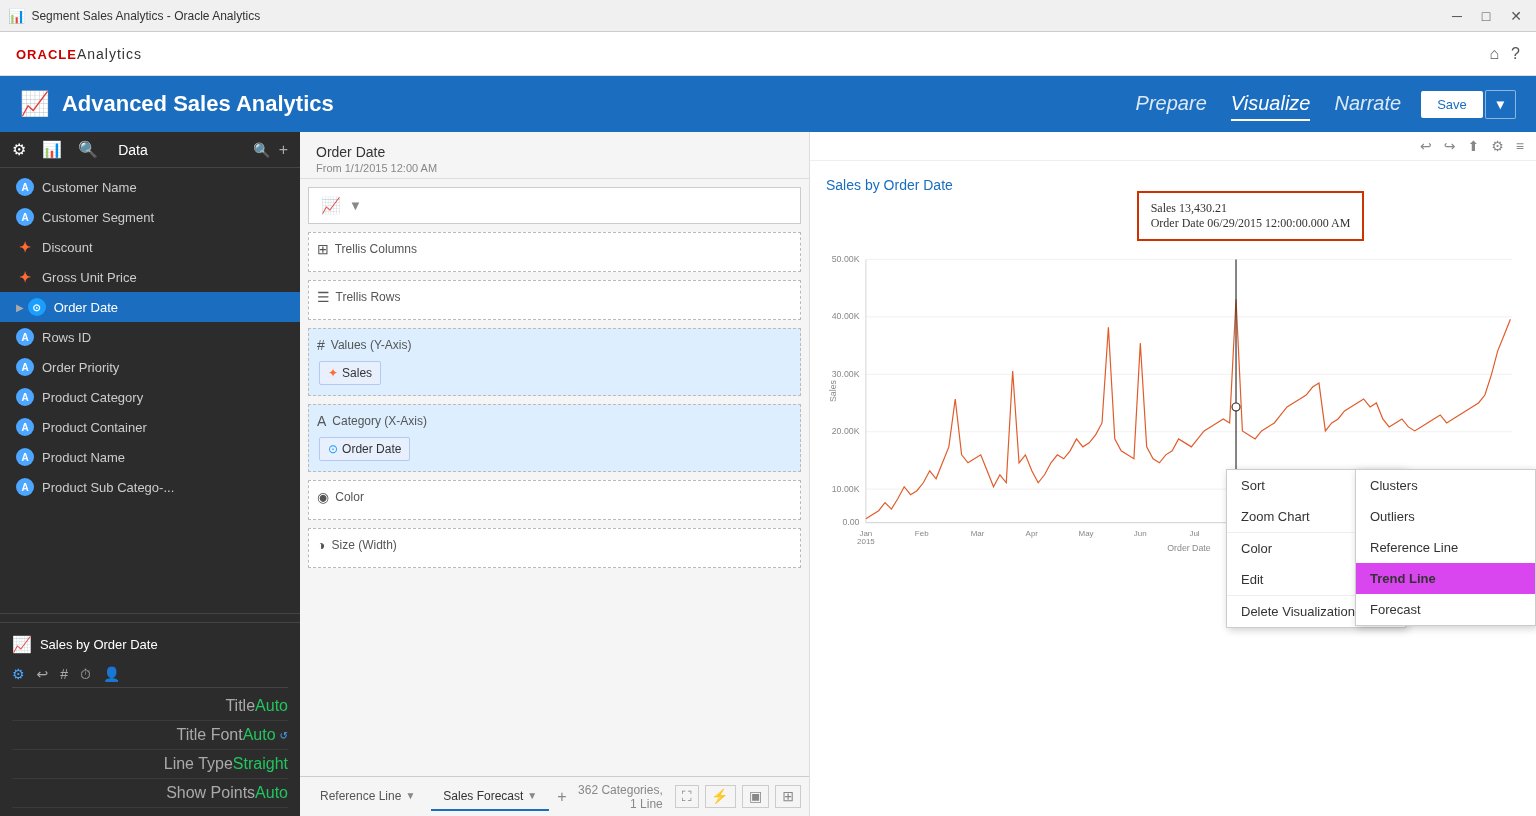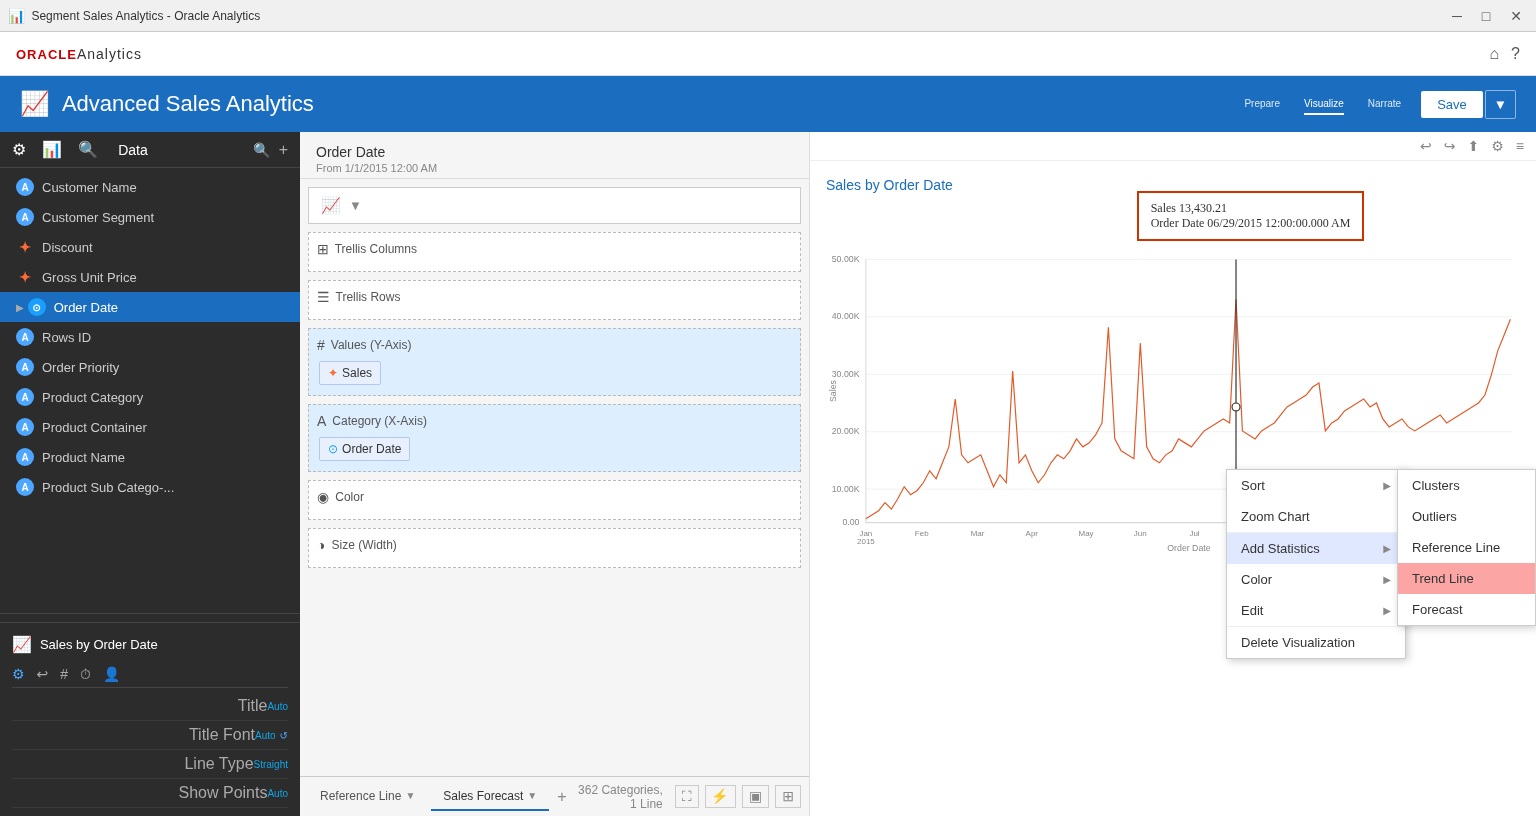--- a/index.html
+++ b/index.html
@@ -38,23 +38,23 @@
     
     .app-header {
       background: #1a6dbf;
       height: 56px;
       display: flex;
       align-items: center;
       padding: 0 20px;
       color: white;
     }
     .app-header .app-icon-large { font-size: 24px; margin-right: 12px; }
-    .app-header .app-title { font-size: 22px; font-weight: 400; flex: 1; }
+    .app-header .app-title { font-size: 22px; font-weight: 700; flex: 1; }
     .app-header .nav-tabs { display: flex; gap: 24px; margin-right: 20px; }
-    .nav-tab { color: rgba(255,255,255,0.85); cursor: pointer; font-size: 10px; padding: 4px 0; border-bottom: 2px solid transparent; }
+    .nav-tab { color: rgba(255,255,255,0.85); cursor: pointer; font-size: 20px; padding: 4px 0; border-bottom: 2px solid transparent; font-style: italic; }
     .nav-tab.active { color: white; border-bottom: 2px solid white; font-weight: 500; }
     .save-btn { background: white; color: #1a6dbf; border: none; padding: 6px 16px; font-size: 13px; cursor: pointer; display: flex; align-items: center; gap: 4px; border-radius: 2px; }
     .save-btn-arrow { background: #1a6dbf; color: white; border: 1px solid rgba(255,255,255,0.5); padding: 6px 8px; cursor: pointer; border-radius: 2px; margin-left: 2px; }
 
     
     .main-layout { display: flex; height: calc(816px - 32px - 44px - 56px); }
 
     
     .left-sidebar {
       width: 300px;
@@ -112,21 +112,21 @@
       cursor: pointer;
     }
     .viz-icon { font-size: 16px; color: #4da6ff; }
 
     .viz-controls { display: flex; gap: 12px; padding: 8px 0 4px; border-bottom: 1px solid #444; margin-bottom: 4px; }
     .viz-ctrl-icon { color: #aaa; cursor: pointer; font-size: 14px; }
     .viz-ctrl-icon.active { color: #4da6ff; }
 
     .prop-row { display: flex; align-items: center; padding: 5px 0; border-bottom: 1px solid #3a3a3a; }
     .prop-label { color: #aaa; font-size: 16px; flex: 1; text-align: right; }
-    .prop-value { color: #0ea5e9; font-size: 10px; }
+    .prop-value { color: #22c55e; font-size: 16px; }
     .prop-reset { color: #4da6ff; font-size: 10px; margin-left: 4px; cursor: pointer; }
 
     
     .center-panel {
       width: 510px;
       background: #f5f5f5;
       border-right: 1px solid #ddd;
       display: flex;
       flex-direction: column;
       flex-shrink: 0;
@@ -560,51 +560,47 @@
       
       <div class="context-menu">
         <div class="ctx-item">
           <span>Sort</span>
           <span class="ctx-arrow">▶</span>
         </div>
         <div class="ctx-item">
           <span>Zoom Chart</span>
         </div>
         <div class="ctx-divider"></div>
-        <div class="ctx-item active">
-          <span>Add Statistics</span>
-          <span class="ctx-arrow">▶</span>
-        </div>
         <div class="ctx-item">
           <span>Color</span>
           <span class="ctx-arrow">▶</span>
         </div>
         <div class="ctx-item">
           <span>Edit</span>
           <span class="ctx-arrow">▶</span>
         </div>
         <div class="ctx-divider"></div>
         <div class="ctx-item">
           <span>Delete Visualization</span>
         </div>
       </div>
 
       
-      <div style="position:absolute; top:47%; right:0; width:139px; z-index:30;">
+      <div style="position:absolute; top:47%; right:0; width:181px; z-index:30;">
         <div style="background:white; border:1px solid #ccc; box-shadow:2px 2px 8px rgba(0,0,0,0.2);">
           <div class="ctx-item">
             <span>Clusters</span>
           </div>
           <div class="ctx-item">
             <span>Outliers</span>
           </div>
           <div class="ctx-item">
             <span>Reference Line</span>
           </div>
-          <div class="ctx-item" style="background:#fca5a5;">
+          <div class="ctx-item" style="background:#d946ef;font-weight:bold;">
             <span>Trend Line</span>
           </div>
           <div class="ctx-item">
             <span>Forecast</span>
           </div>
         </div>
       </div>
 
     </div>
   </div>

